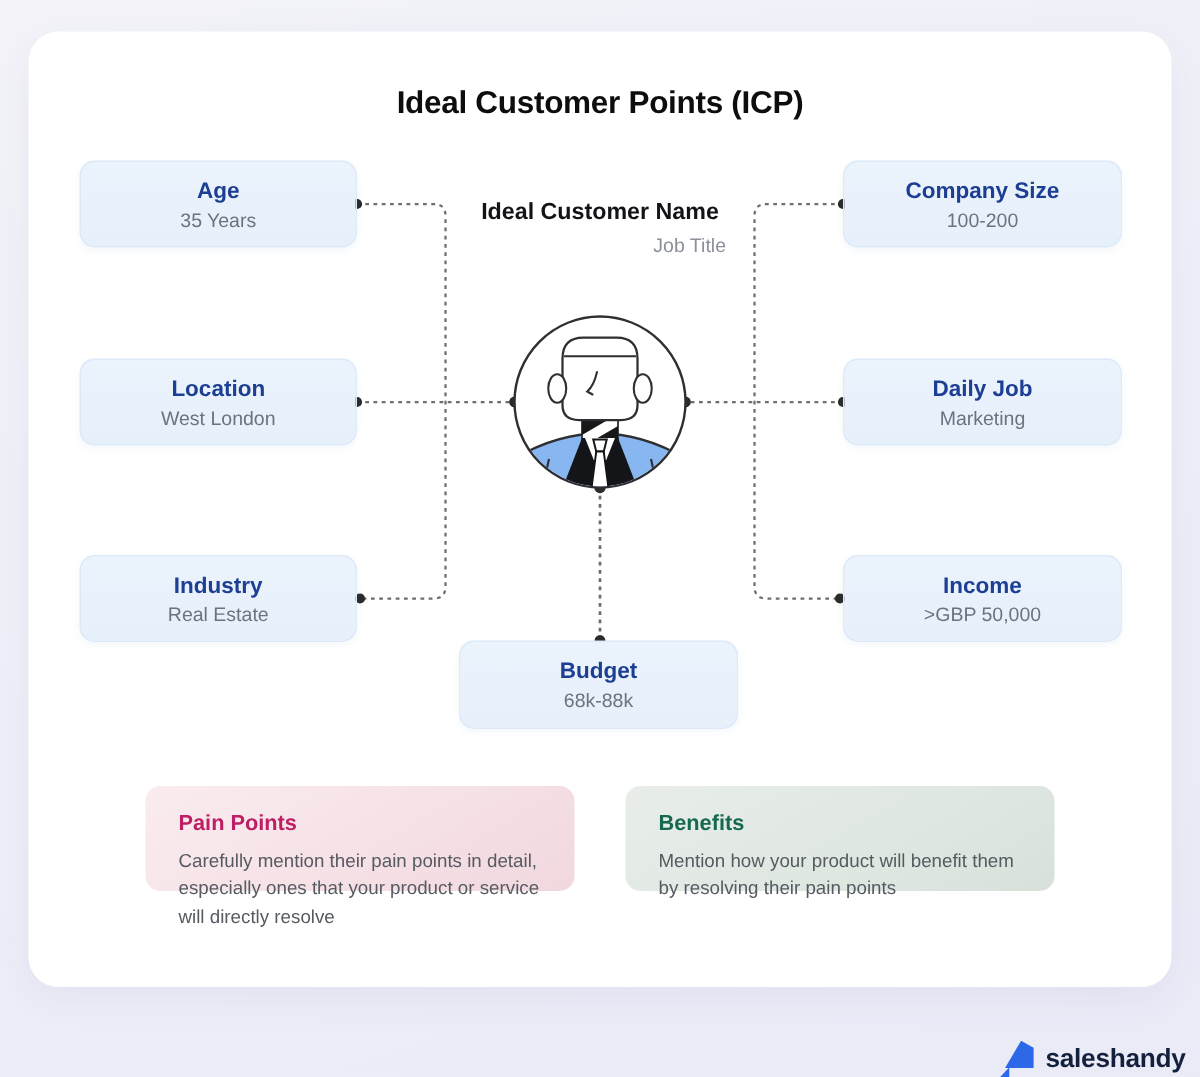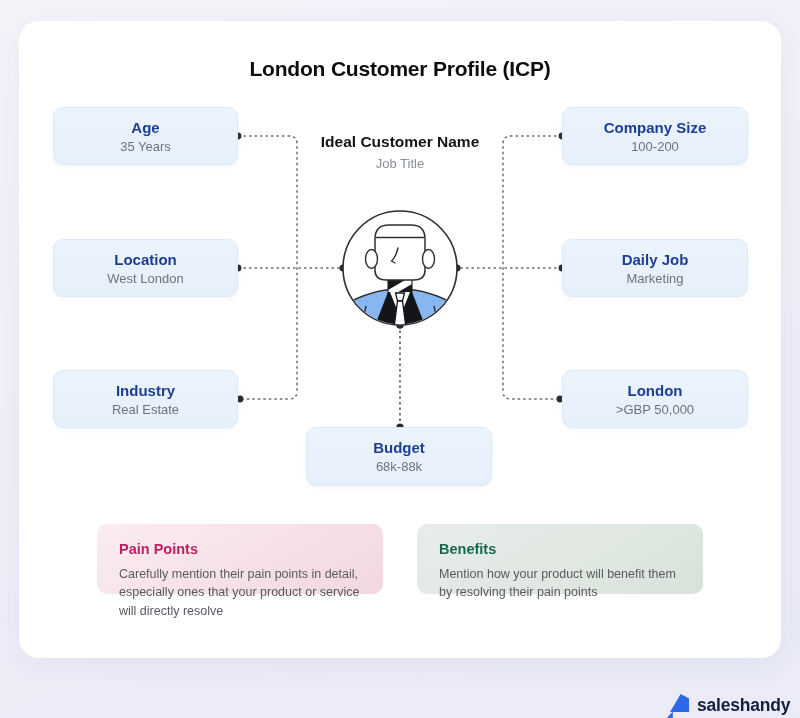--- a/index.html
+++ b/index.html
@@ -29,21 +29,21 @@
     gap: 3px;
     box-shadow: 0 2px 5px rgba(100,140,200,0.07);
   }
   .attr-label { font-size: 15px; font-weight: 700; color: #1C3E93; }
   .attr-value { font-size: 13px; color: #6B7280; }
   .center-name {
     position: absolute; left: 300px; top: 133px; width: 200px; text-align: center;
     font-size: 15.5px; font-weight: 700; color: #121417;
   }
   .center-sub {
-    position: absolute; left: 300px; top: 156px; width: 200px; text-align: center;
+    position: absolute; left: 284px; top: 156px; width: 200px; text-align: right;
     font-size: 13px; color: #8A8F99;
   }
   svg.connectors { position: absolute; inset: 0; pointer-events: none; }
   .avatar { position: absolute; left: 340px; top: 208px; width: 120px; height: 120px; }
   .note-box {
     position: absolute; width: 286px; height: 70px; border-radius: 10px;
     padding: 17px 22px 0 22px;
   }
   .note-pain { left: 97px; top: 524px;
     background: linear-gradient(150deg, #FAECEF 0%, #F5E0E5 60%, #F1D8DE 100%); }
@@ -59,21 +59,21 @@
   }
   .brand-name { font-size: 17.5px; font-weight: 700; color: #14213D; letter-spacing: -0.2px; }
 </style>
 </head>
 <body>
 
 <div class="stage">
 
   <div class="card"></div>
 
-  <h1 class="diagram-title">London Customer Profile (ICP)</h1>
+  <h1 class="diagram-title">Ideal Customer Points (ICP)</h1>
 
   <svg class="connectors" width="800" height="718" viewBox="0 0 800 718">
     <g fill="none" stroke="#6E6E6E" stroke-width="1.5" stroke-dasharray="2.5 3">
 
       <path d="M 238 136 H 289 Q 297 136 297 144 V 391 Q 297 399 289 399 H 240"></path>
 
       <path d="M 238 268 H 343"></path>
 
       <path d="M 562 136 H 511 Q 503 136 503 144 V 391 Q 503 399 511 399 H 560"></path>
 
@@ -146,21 +146,21 @@
   </div>
   <div class="attr-box" style="left:562px; top:107px; width:186px;">
     <div class="attr-label">Company Size</div>
     <div class="attr-value">100-200</div>
   </div>
   <div class="attr-box" style="left:562px; top:239px; width:186px;">
     <div class="attr-label">Daily Job</div>
     <div class="attr-value">Marketing</div>
   </div>
   <div class="attr-box" style="left:562px; top:370px; width:186px;">
-    <div class="attr-label">London</div>
+    <div class="attr-label">Income</div>
     <div class="attr-value">&gt;GBP 50,000</div>
   </div>
   <div class="attr-box" style="left:306px; top:427px; width:186px; height:59px;">
     <div class="attr-label">Budget</div>
     <div class="attr-value">68k-88k</div>
   </div>
 
   <div class="note-box note-pain">
     <div class="note-title">Pain Points</div>
     <div class="note-body">Carefully mention their pain points in detail, especially ones that your product or service will directly resolve</div>

